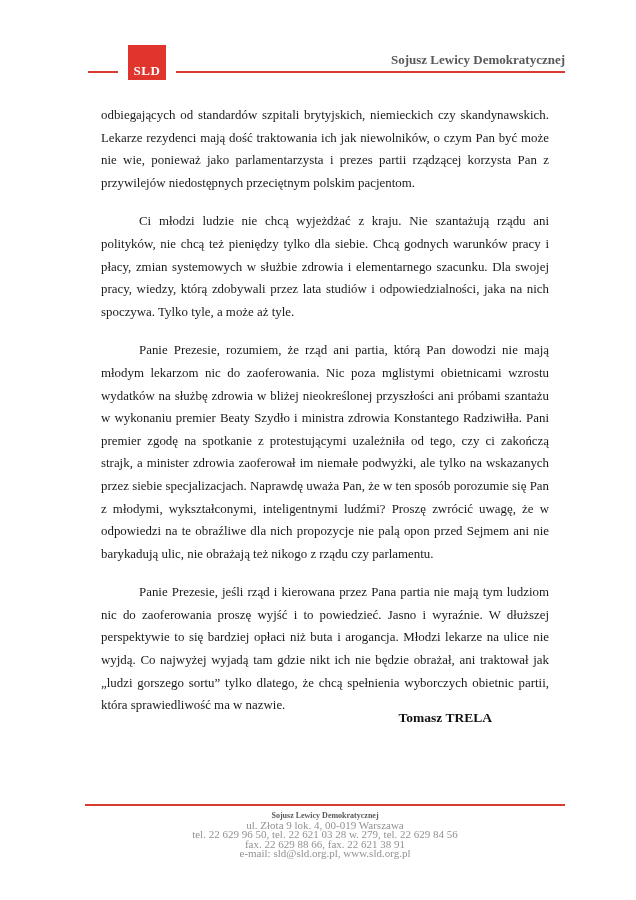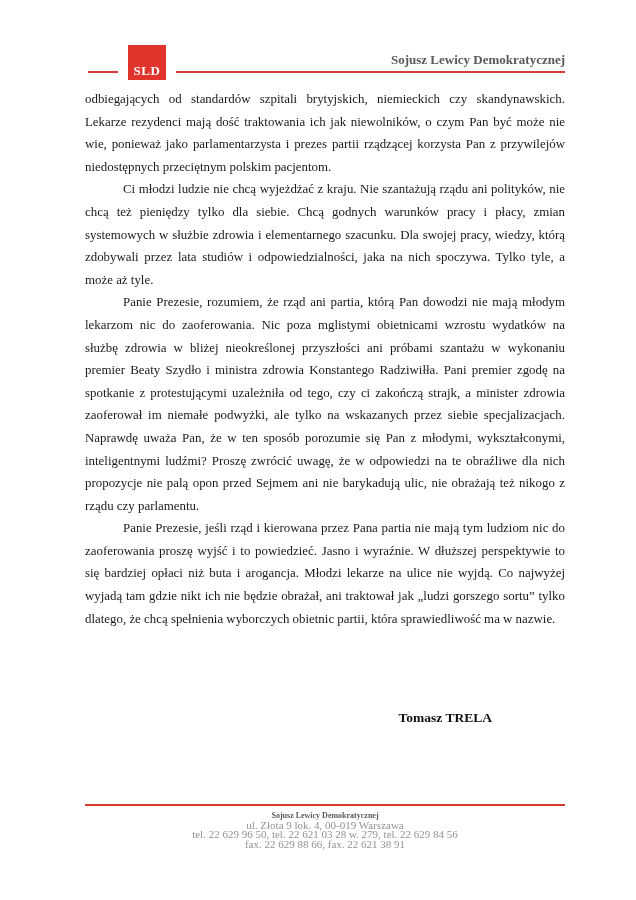--- a/index.html
+++ b/index.html
@@ -55,21 +55,21 @@
   
   .body-text {
     position: absolute;
     left: 85px; top: 88px;
     width: 480px;
     color: #1a1a1a;
     font-size: 12.9px;
     line-height: 22.6px;
     text-align: justify;
   }
-  .body-text p { margin: 0; }
+  .body-text p { margin: 16px; }
   .body-text p.indent { text-indent: 38px; }
 
   
   .signature {
     position: absolute;
     top: 711px;
     right: 144px;
     color: #111111;
     font-weight: bold;
     font-size: 13.5px;
@@ -121,15 +121,16 @@
   </div>
 
   <div class="signature">Tomasz TRELA</div>
 
   <div class="footer">
     <div class="footer-line"></div>
     <div class="footer-org">Sojusz Lewicy Demokratycznej</div>
     <div class="footer-row">ul. Złota 9 lok. 4, 00-019 Warszawa</div>
     <div class="footer-row">tel. 22 629 96 50, tel. 22 621 03 28 w. 279, tel. 22 629 84 56</div>
     <div class="footer-row">fax. 22 629 88 66, fax. 22 621 38 91</div>
+    <div class="footer-row">e-mail: sld@sld.org.pl, www.sld.org.pl</div>
   </div>
 
 </div>
 
 </body></html>

